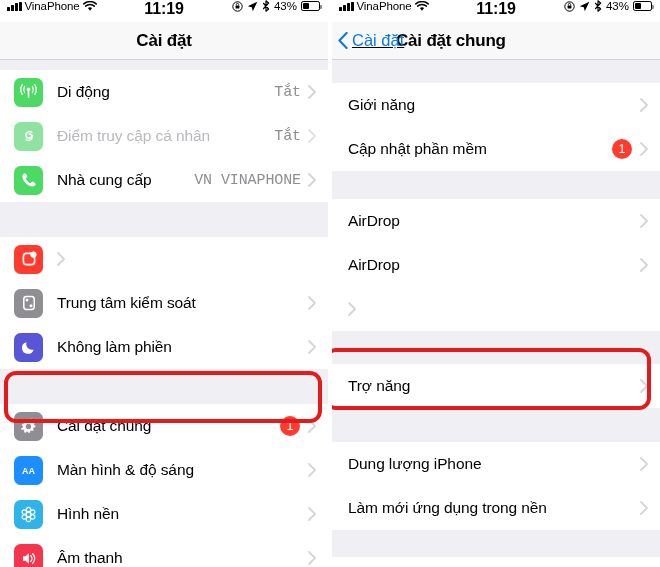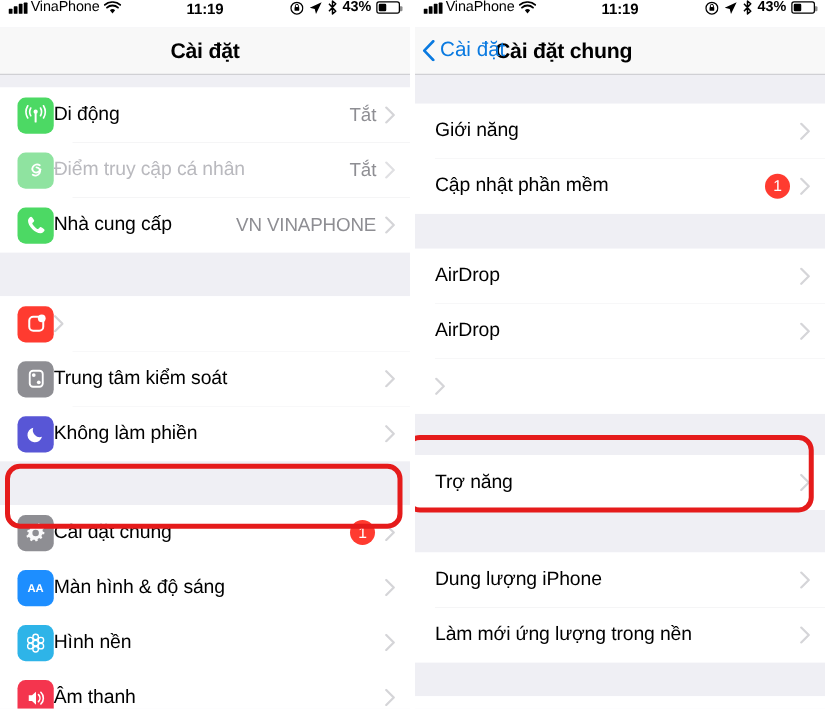--- a/index.html
+++ b/index.html
@@ -21,38 +21,38 @@
     position:relative;
   }
   .sb-left { display:flex; align-items:center; gap:3px; }
   .bars { display:flex; align-items:flex-end; gap:1.5px; height:9px; }
   .bars i { display:block; width:2.5px; background:#000; border-radius:0.5px; }
   .bars i:nth-child(1){height:3.5px;} .bars i:nth-child(2){height:5.5px;}
   .bars i:nth-child(3){height:7.5px;} .bars i:nth-child(4){height:9px;}
   .carrier { font-size:11.5px; font-weight:500; letter-spacing:-0.1px; }
   .sb-center {
     position:absolute; left:0; right:0; text-align:center;
-    font-size:12px; font-weight:600; letter-spacing:-0.1px;
+    font-size:16px; font-weight:600; letter-spacing:-0.1px;
   }
   .sb-right { margin-left:auto; display:flex; align-items:center; gap:4px; z-index:2; }
-  .batt-pct { font-size:11.5px; font-weight:700; }
+  .batt-pct { font-size:11.5px; font-weight:400; }
   .batt {
     width:19px; height:9.5px; border:1.2px solid #000; border-radius:2.2px;
     position:relative; padding:1px;
   }
   .batt::after {
     content:""; position:absolute; right:-3px; top:3px; width:1.6px; height:3.5px;
     background:rgba(0,0,0,.45); border-radius:0 1px 1px 0;
   }
   .batt span { display:block; height:100%; width:43%; background:#000; border-radius:1px; }
 
   
   .navbar {
     height:38px; background:#f8f8f8; position:relative;
-    display:flex; align-items:center; border-bottom:0.5px solid #d0d0d4;
+    display:flex; align-items:center; border-bottom:0.5px solid #d0d0d4;text-decoration:underline;
   }
   .nav-title {
     position:absolute; left:0; right:0; text-align:center;
     font-size:17px; font-weight:700; color:#000; letter-spacing:-0.2px;
   }
   .nav-title.shifted { left:64px; right:auto; text-align:left; }
   .backbtn {
     display:flex; align-items:center; gap:4px; padding-left:6px;
     color:#0a7ae0; font-size:16.5px; z-index:2; cursor:pointer;
   }
@@ -66,26 +66,26 @@
     display:flex; align-items:center; height:44px; padding-left:14px;
     background:#ffffff; position:relative; cursor:pointer;
   }
   .row.plain { padding-left:16px; }
   .row .sep {
     position:absolute; left:58px; right:0; bottom:0; height:0.5px; background:#d8d8dc;
   }
   .row.plain .sep { left:16px; }
   .ico {
     width:29px; height:29px; border-radius:6.5px; flex:0 0 29px;
-    display:flex; align-items:center; justify-content:center; 
+    display:flex; align-items:center; justify-content:center; margin-right:14px;
   }
   .ico svg { display:block; }
   .label { font-size:15.5px; color:#000; letter-spacing:-0.1px; flex:1; }
   .label.dim { color:#b9b9be; }
-  .value { font-size:15px; color:#8e8e93; margin-right:7px; letter-spacing:-0.1px; }
+  .value { font-size:15px; color:#8e8e93; margin-right:7px; letter-spacing:-0.1px;font-family:Liberation Mono, monospace; }
   .chev { width:8px; height:14px; margin-right:12px; flex:0 0 8px; opacity:.75; }
   .badge {
     min-width:20px; height:20px; border-radius:10px; background:#ff3b30;
     color:#fff; font-size:12.5px; font-weight:500; display:flex;
     align-items:center; justify-content:center; padding:0 6px; margin-right:8px;
   }
   .row.cut { height:20px; overflow:hidden; align-items:flex-start; }
 
   
   .redbox {
@@ -412,21 +412,21 @@
 
       <div class="group">
         <div class="row plain">
           <span class="label">Dung lượng iPhone</span>
           <svg class="chev" viewBox="0 0 8 14">
               <path d="M1 1 L7 7 L1 13" fill="none" stroke="#c7c7cc" stroke-width="1.8" stroke-linecap="round" stroke-linejoin="round"></path>
             </svg>
           <span class="sep"></span>
         </div>
         <div class="row plain last">
-          <span class="label">Làm mới ứng lượng trong nền</span>
+          <span class="label">Làm mới ứng dụng trong nền</span>
           <svg class="chev" viewBox="0 0 8 14">
               <path d="M1 1 L7 7 L1 13" fill="none" stroke="#c7c7cc" stroke-width="1.8" stroke-linecap="round" stroke-linejoin="round"></path>
             </svg>
         </div>
       </div>
 
       <div class="spacer" style="height:27px"></div>
 
       <div class="group">
         <div class="row plain cut last">

